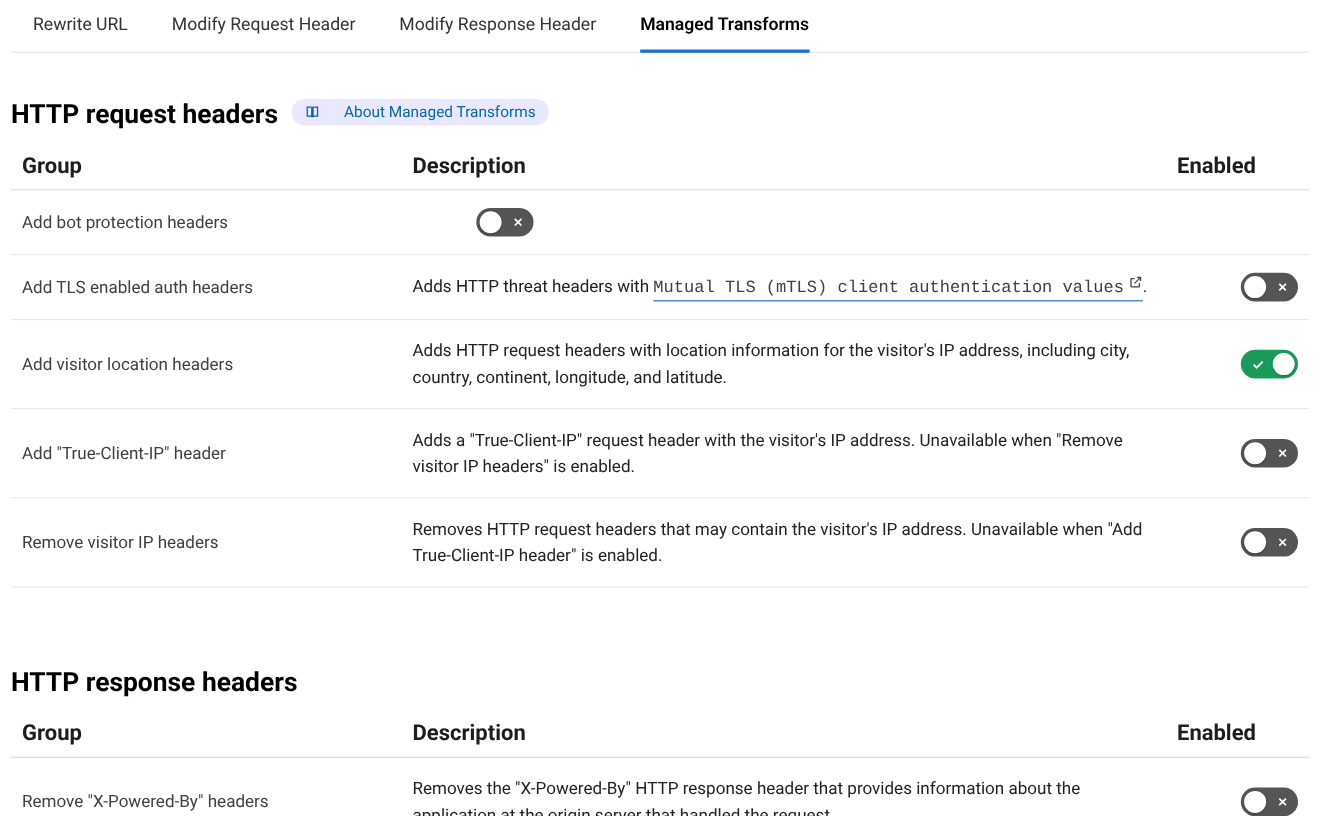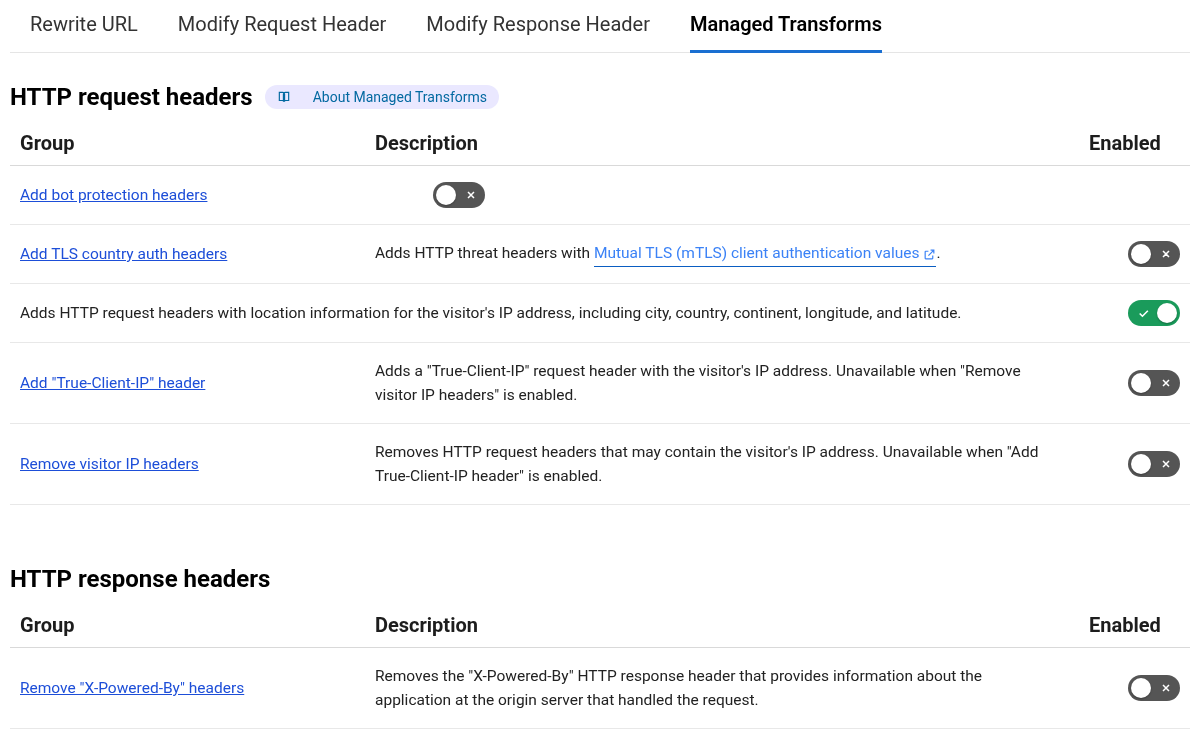--- a/index.html
+++ b/index.html
@@ -15,41 +15,41 @@
       padding: 0 10px;
     }
     .tabs {
       display: flex;
       gap: 40px;
       border-bottom: 1px solid #e5e5e5;
       padding: 0 20px;
     }
     .tab {
       padding: 12px 0 14px 0;
-      font-size: 20px;
+      font-size: 16px;
       color: #333;
       cursor: pointer;
       position: relative;
       border-bottom: 3px solid transparent;
       margin-bottom: -1px;
     }
     .tab.active {
       font-weight: 600;
       color: #000;
       border-bottom: 3px solid #1a6fd1;
       text-align: center;
     }
     .section {
       padding: 0 0 30px 0;
     }
     .section-header {
       display: flex;
-      align-items: center;
+      align-items: flex-start;
       gap: 12px;
-      margin: 30px 0 10px 0;
+      margin: 42px 0 10px 0;
     }
     .section-title {
       font-size: 24px;
       font-weight: 700;
       color: #000;
     }
     .badge-link {
       display: inline-flex;
       align-items: center;
       gap: 22px;
@@ -74,50 +74,50 @@
     .col-group {
       width: 355px;
       flex-shrink: 0;
     }
     .col-description {
       flex: 1;
     }
     .col-enabled {
       width: 110px;
       flex-shrink: 0;
-      text-align: center;
+      text-align: left;
     }
     .row {
       display: flex;
       align-items: center;
       padding: 16px 10px;
       border-bottom: 1px solid #e8e8e8;
       font-size: 15.5px;
     }
     .row .col-group {
-      color: #1d4ed8;
-      text-decoration: underline;
+      color: #404040;
     }
     .row .col-description {
       color: #222;
       line-height: 1.55;
       padding-right: 20px;
     }
     .row .col-enabled {
       display: flex;
       justify-content: flex-end;
     }
     .inline-link {
-      color: #3b82f6;
+      color: #404040;
       text-decoration: none;
       border-bottom: 1px solid #0a5dc2;
       display: inline-flex;
-      align-items: center;
+      align-items: flex-start;
       gap: 4px;
       cursor: pointer;
+      font-family: Liberation Mono, monospace;
     }
     .inline-link svg {
       width: 13px;
       height: 13px;
       position: relative;
       top: 1px;
     }
     .toggle {
       width: 52px;
       height: 26px;
@@ -199,21 +199,21 @@
         <div class="toggle-icon">
           <svg viewBox="0 0 24 24" width="12" height="12" fill="none" stroke="currentColor" stroke-width="3">
               <path d="M6 6l12 12M18 6L6 18"></path>
             </svg>
         </div>
       </div>
     </div>
   </div>
 
   <div class="row">
-    <div class="col-group">Add TLS country auth headers</div>
+    <div class="col-group">Add TLS enabled auth headers</div>
     <div class="col-description">
       <span>Adds HTTP threat headers with </span><a class="inline-link">
           <span>Mutual TLS (mTLS) client authentication values</span> 
           <svg viewBox="0 0 24 24" fill="none" stroke="currentColor" stroke-width="2.2">
             <path d="M14 4h6v6M20 4L10 14M18 14v5a1 1 0 0 1-1 1H5a1 1 0 0 1-1-1V7a1 1 0 0 1 1-1h5"></path>
           </svg>
         </a><span>.</span>
     </div>
     <div class="col-enabled">
       <div class="toggle off">
@@ -221,20 +221,21 @@
         <div class="toggle-icon">
           <svg viewBox="0 0 24 24" width="12" height="12" fill="none" stroke="currentColor" stroke-width="3">
               <path d="M6 6l12 12M18 6L6 18"></path>
             </svg>
         </div>
       </div>
     </div>
   </div>
 
   <div class="row">
+    <div class="col-group">Add visitor location headers</div>
     <div class="col-description">Adds HTTP request headers with location information for the visitor's IP address, including city, country, continent, longitude, and latitude.</div>
     <div class="col-enabled">
       <div class="toggle on">
         <div class="toggle-icon">
           <svg viewBox="0 0 24 24" width="13" height="13" fill="none" stroke="currentColor" stroke-width="3">
               <path d="M5 12l5 5L20 7"></path>
             </svg>
         </div>
         <div class="toggle-knob"></div>
       </div>

